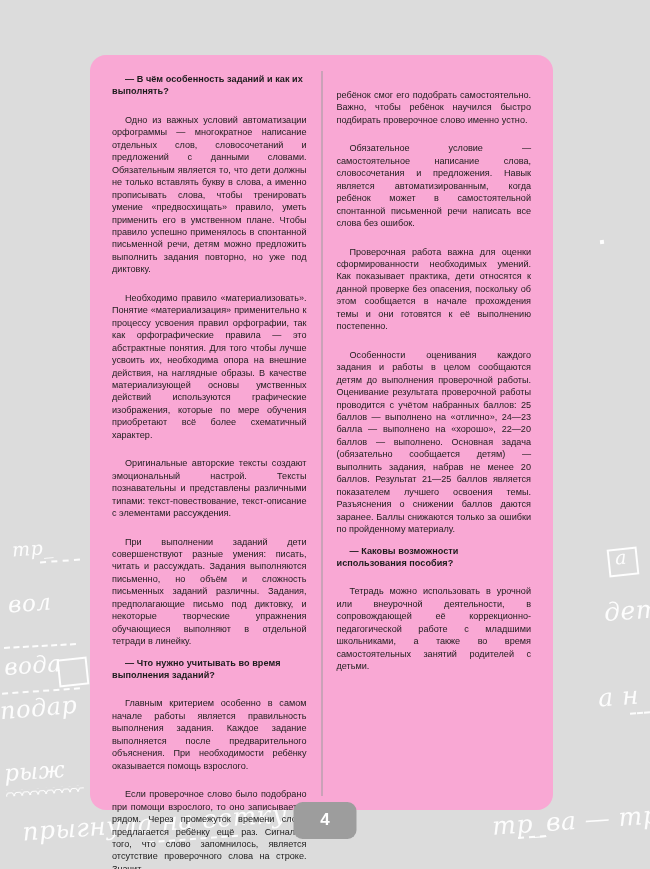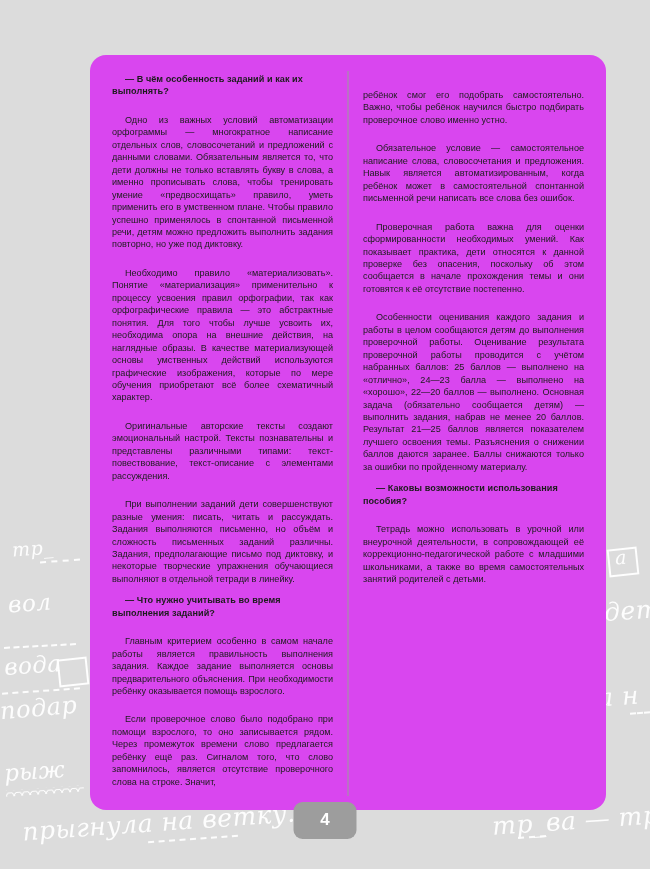--- a/index.html
+++ b/index.html
@@ -49,23 +49,23 @@
     opacity: .95;
     background:
       radial-gradient(circle at 4px 6px, transparent 3px, #ffffff 3px, #ffffff 4.2px, transparent 4.4px) 0 0/8px 8px repeat-x;
   }
 
   
   .sheet {
     position: absolute;
     left: 90px;
     top: 55px;
-    width: 516px;
+    width: 463px;
     height: 755px;
-    background: #d946ef;
+    background: #f9a8d4;
     border-radius: 16px;
     z-index: 2;
   }
 
   .columns {
     position: absolute;
     left: 0; top: 0;
     width: 100%; height: 100%;
     box-sizing: border-box;
     padding: 18px 22px 16px 22px;
@@ -178,28 +178,28 @@
     <div class="col-divider"></div>
     <div class="columns">
 
       <div class="col col-left">
         <p class="q">— В чём особенность заданий и как их выполнять?</p>
         <p class="body">Одно из важных условий автоматизации орфограммы — многократное написание отдельных слов, словосочетаний и предложений с данными словами. Обязательным является то, что дети должны не только вставлять букву в слова, а именно прописывать слова, чтобы тренировать умение «предвосхищать» правило, уметь применить его в умственном плане. Чтобы правило успешно применялось в спонтанной письменной речи, детям можно предложить выполнить задания повторно, но уже под диктовку.</p>
         <p class="body">Необходимо правило «материализовать». Понятие «материализация» применительно к процессу усвоения правил орфографии, так как орфографические правила — это абстрактные понятия. Для того чтобы лучше усвоить их, необходима опора на внешние действия, на наглядные образы. В качестве материализующей основы умственных действий используются графические изображения, которые по мере обучения приобретают всё более схематичный характер.</p>
         <p class="body">Оригинальные авторские тексты создают эмоциональный настрой. Тексты познавательны и представлены различными типами: текст-повествование, текст-описание с элементами рассуждения.</p>
         <p class="body">При выполнении заданий дети совершенствуют разные умения: писать, читать и рассуждать. Задания выполняются письменно, но объём и сложность письменных заданий различны. Задания, предполагающие письмо под диктовку, и некоторые творческие упражнения обучающиеся выполняют в отдельной тетради в линейку.</p>
         <p class="q">— Что нужно учитывать во время выполнения заданий?</p>
-        <p class="body">Главным критерием особенно в самом начале работы является правильность выполнения задания. Каждое задание выполняется основы предварительного объяснения. При необходимости ребёнку оказывается помощь взрослого.</p>
+        <p class="body">Главным критерием особенно в самом начале работы является правильность выполнения задания. Каждое задание выполняется после предварительного объяснения. При необходимости ребёнку оказывается помощь взрослого.</p>
         <p class="body">Если проверочное слово было подобрано при помощи взрослого, то оно записывается рядом. Через промежуток времени слово предлагается ребёнку ещё раз. Сигналом того, что слово запомнилось, является отсутствие проверочного слова на строке. Значит,</p>
       </div>
 
       <div class="col col-right">
         <p class="body" style="text-indent:0;">ребёнок смог его подобрать самостоятельно. Важно, чтобы ребёнок научился быстро подбирать проверочное слово именно устно.</p>
         <p class="body">Обязательное условие — самостоятельное написание слова, словосочетания и предложения. Навык является автоматизированным, когда ребёнок может в самостоятельной спонтанной письменной речи написать все слова без ошибок.</p>
-        <p class="body">Проверочная работа важна для оценки сформированности необходимых умений. Как показывает практика, дети относятся к данной проверке без опасения, поскольку об этом сообщается в начале прохождения темы и они готовятся к её отсутствие постепенно.</p>
+        <p class="body">Проверочная работа важна для оценки сформированности необходимых умений. Как показывает практика, дети относятся к данной проверке без опасения, поскольку об этом сообщается в начале прохождения темы и они готовятся к её выполнению постепенно.</p>
         <p class="body">Особенности оценивания каждого задания и работы в целом сообщаются детям до выполнения проверочной работы. Оценивание результата проверочной работы проводится с учётом набранных баллов: 25 баллов — выполнено на «отлично», 24—23 балла — выполнено на «хорошо», 22—20 баллов — выполнено. Основная задача (обязательно сообщается детям) — выполнить задания, набрав не менее 20 баллов. Результат 21—25 баллов является показателем лучшего освоения темы. Разъяснения о снижении баллов даются заранее. Баллы снижаются только за ошибки по пройденному материалу.</p>
         <p class="q">— Каковы возможности использования пособия?</p>
         <p class="body">Тетрадь можно использовать в урочной или внеурочной деятельности, в сопровождающей её коррекционно-педагогической работе с младшими школьниками, а также во время самостоятельных занятий родителей с детьми.</p>
       </div>
 
     </div>
   </div>
 
   <div class="page-tab">
     <span>4</span>

